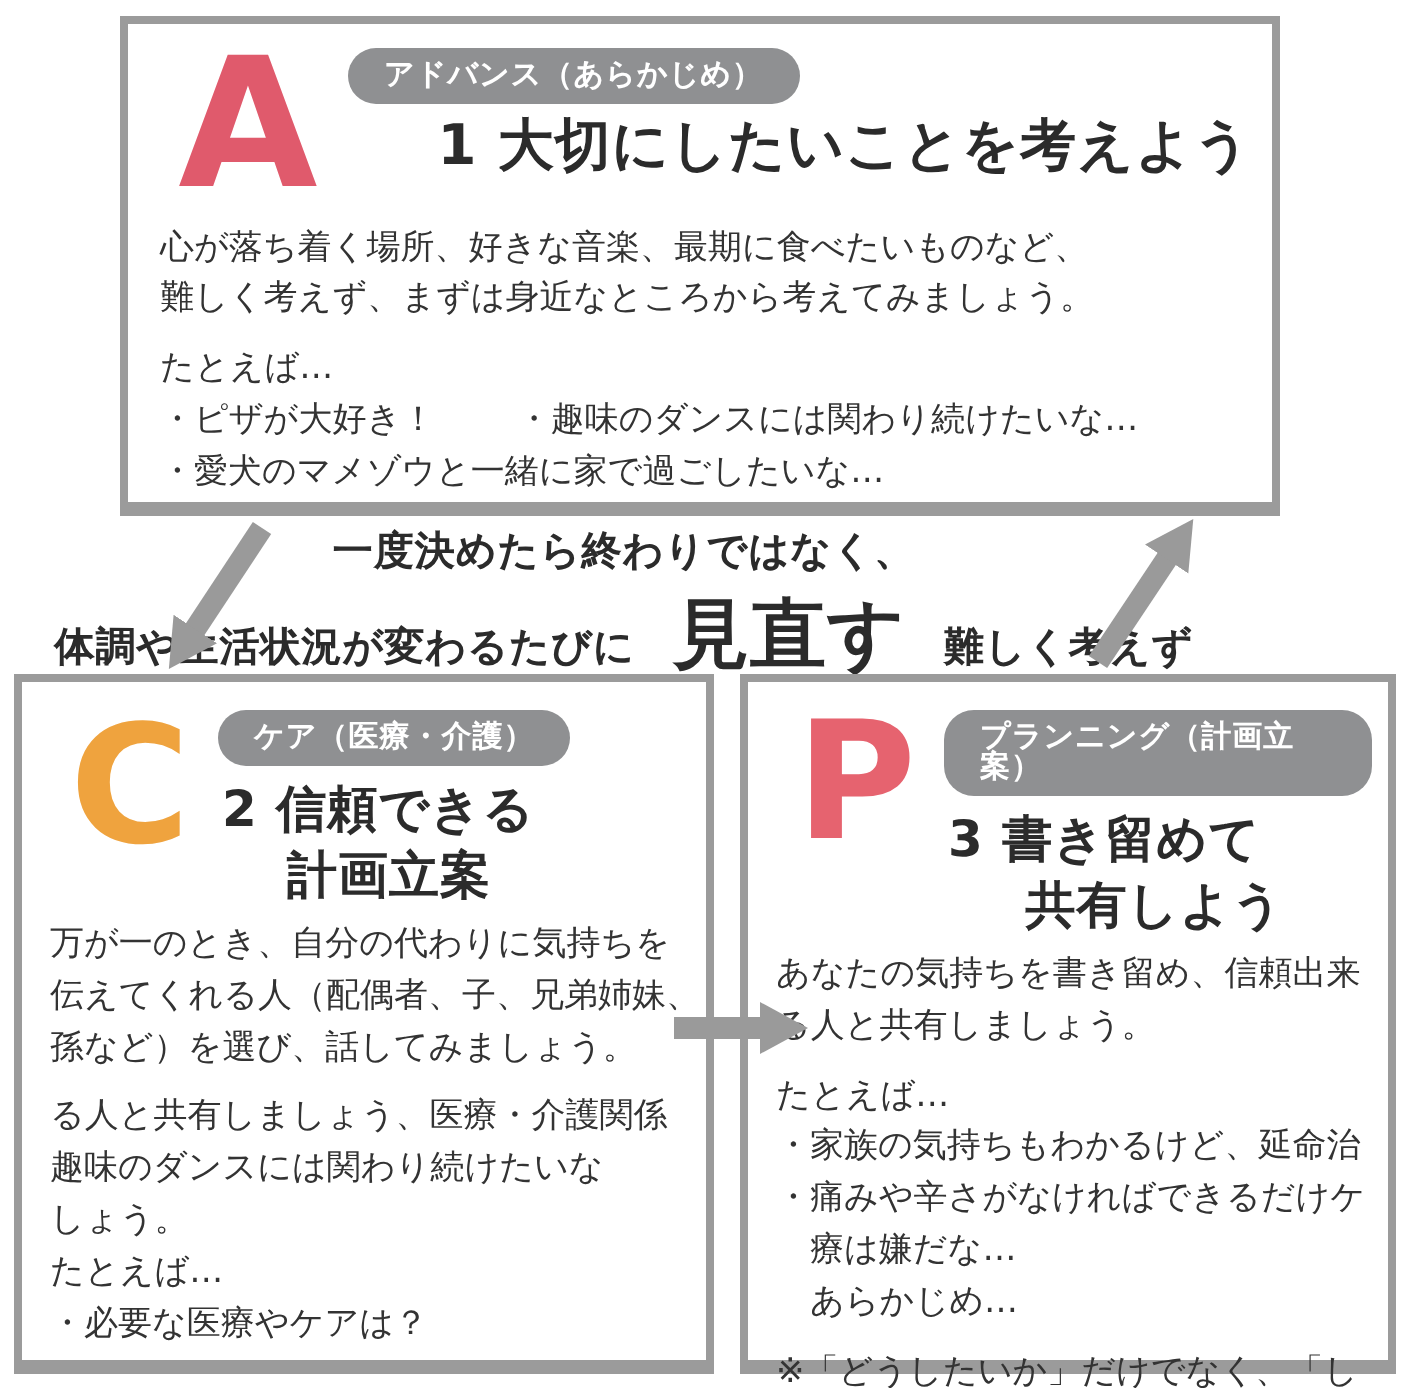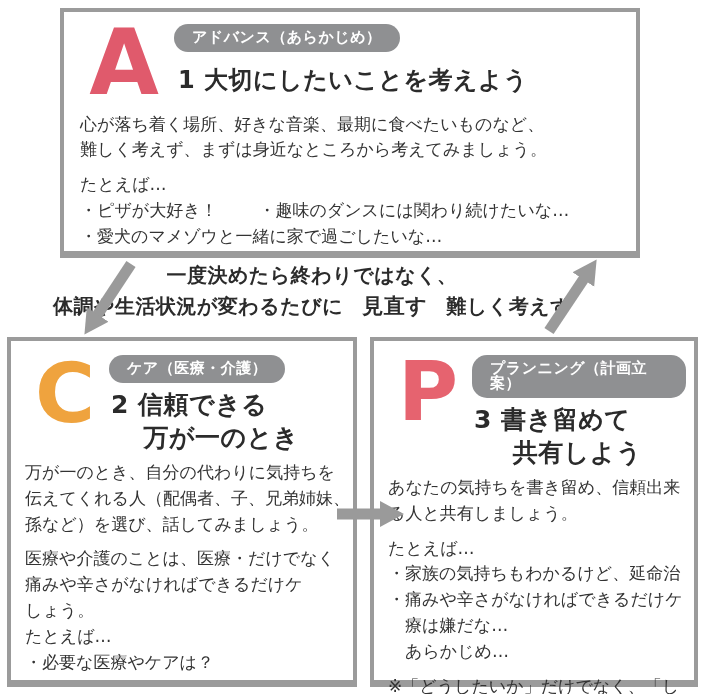--- a/index.html
+++ b/index.html
@@ -31,22 +31,22 @@
   .letter.c { font-size:82px; width:88px;  color:var(--care-accent,#efa33e); margin-top:4px; }
   .letter.p { font-size:82px; width:88px;  color:var(--planning-accent,#e6636f); margin-top:2px; }
 
   .hdr-right { flex:1 1 auto; padding-top:4px; }
   .badge {
     display:inline-block; background:var(--badge-bg,#8f9092);
     color:var(--badge-text,#ffffff); font-weight:bold; font-size:15px;
     line-height:1; padding:6px 18px 7px; border-radius:15px; letter-spacing:0.5px;
   }
   .h1 {
-    font-size:24px; font-weight:bold; color:var(--heading-text,#2b2b2b);
-    margin:12px 0 0 4px; letter-spacing:0.5px;
+    font-size:28px; font-weight:bold; color:var(--heading-text,#2b2b2b);
+    margin:2px 0 0 4px; letter-spacing:0.5px;text-align:right;
   }
   .h2 {
     font-size:25px; font-weight:bold; color:var(--heading-text,#2b2b2b);
     margin:6px 0 0 2px; line-height:1.3; letter-spacing:0.5px;
   }
   .h2 .l2-care { padding-left:1.3em; }
   .h2 .l2-plan { padding-left:1.55em; }
 
   
   .body { font-size:17px; line-height:1.52; color:var(--text,#333333); }
@@ -58,21 +58,21 @@
   .cont { padding-left:1em; }
   .brow { display:flex; gap:2.4em; white-space:nowrap; }
 
   
   .cycle-note {
     position:absolute; left:0; top:262px; width:624px; text-align:center;
     font-weight:bold; color:var(--heading-text,#2b2b2b);
   }
   .cn1 { font-size:20px; letter-spacing:0.5px; }
   .cn2 { font-size:20px; margin-top:3px; letter-spacing:0.5px; }
-  .cn2 .em { font-size:21px; margin:0 19px; }
+  .cn2 .em { font-size:38px; margin:0 19px; }
 
   
   .arrows { position:absolute; left:0; top:0; z-index:6; pointer-events:none; }
   .arrow { stroke:var(--arrow-gray,#9a9a9a); stroke-width:11; fill:none; }
   .ah-fill { fill:var(--arrow-gray,#9a9a9a); }
 </style>
 </head>
 <body>
 
 <div class="page">
@@ -113,30 +113,30 @@
     <div class="cn2"><span>体調や生活状況が変わるたびに</span><span class="em">見直す</span><span>難しく考えず</span></div>
   </div>
 
   <section class="box" id="care-box">
     <div class="hdr">
       <div class="letter c">C</div>
       <div class="hdr-right">
         <div class="badge">ケア（医療・介護）</div>
         <div class="h2">
           <div>2 信頼できる</div>
-          <div class="l2-care">万が一のとき</div>
+          <div class="l2-care">計画立案</div>
         </div>
       </div>
     </div>
     <div class="body">
       <div class="line">万が一のとき、自分の代わりに気持ちを</div>
       <div class="line">伝えてくれる人（配偶者、子、兄弟姉妹、</div>
       <div class="line">孫など）を選び、話してみましょう。</div>
-      <div class="line gap-top">医療や介護のことは、医療・だけでなく</div>
-      <div class="line">痛みや辛さがなければできるだけケ</div>
+      <div class="line gap-top">る人と共有しましょう、医療・介護関係</div>
+      <div class="line">趣味のダンスには関わり続けたいな</div>
       <div class="line">しょう。</div>
       <div class="line">たとえば…</div>
       <div class="line">・必要な医療やケアは？</div>
     </div>
   </section>
 
   <section class="box" id="planning-box">
     <div class="hdr">
       <div class="letter p">P</div>
       <div class="hdr-right">

